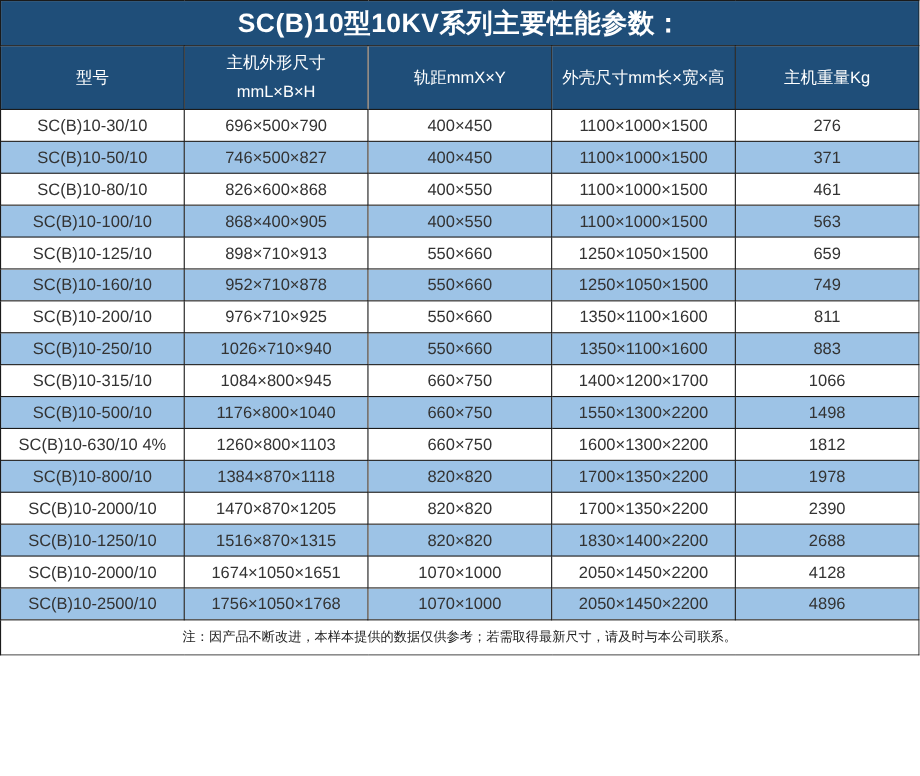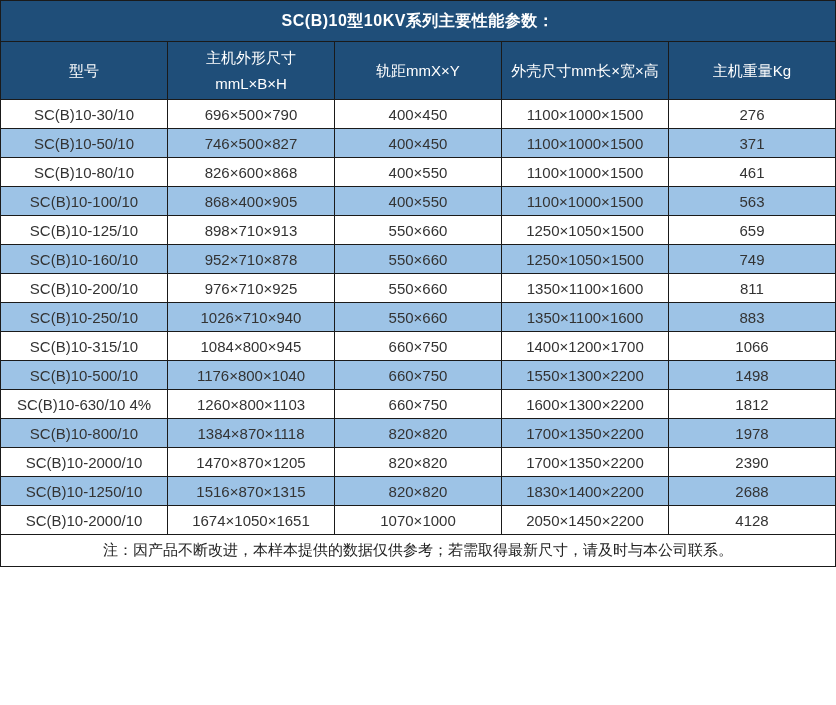--- a/index.html
+++ b/index.html
@@ -22,21 +22,21 @@
   .spec-table td, .spec-table th {
     border: 1px solid var(--border-color);
     text-align: center;
     vertical-align: middle;
     overflow: hidden;
   }
   .title-cell {
     height: 41px;
     background: var(--header-bg);
     color: var(--header-text);
-    font-size: 16px;
+    font-size: 24px;
     font-weight: bold;
     border-bottom: 3px solid #0d0d0d;
     letter-spacing: 0.5px;
   }
   .head-cell {
     height: 58px;
     background: var(--header-bg);
     color: var(--header-text);
     font-size: 15px;
     font-weight: normal;
@@ -47,21 +47,21 @@
     height: 29px;
     font-size: 15px;
     color: var(--text-color);
     background: #ffffff;
   }
   .data-row:nth-child(even) td {
     background: var(--stripe-bg);
   }
   .note-cell {
     height: 32px;
-    font-size: 15px;
+    font-size: 12px;
     color: #222222;
     background: #ffffff;
   }
 </style>
 </head>
 <body>
 
 <table class="spec-table">
   <colgroup>
     <col style="width:20%">
@@ -182,19 +182,26 @@
         <td>1830×1400×2200</td>
         <td>2688</td>
       </tr>
       <tr class="data-row">
         <td>SC(B)10-2000/10</td>
         <td>1674×1050×1651</td>
         <td>1070×1000</td>
         <td>2050×1450×2200</td>
         <td>4128</td>
       </tr>
+      <tr class="data-row">
+        <td>SC(B)10-2500/10</td>
+        <td>1756×1050×1768</td>
+        <td>1070×1000</td>
+        <td>2050×1450×2200</td>
+        <td>4896</td>
+      </tr>
     </tbody>
   <tfoot>
     <tr>
       <td class="note-cell" colspan="5">注：因产品不断改进，本样本提供的数据仅供参考；若需取得最新尺寸，请及时与本公司联系。</td>
     </tr>
   </tfoot>
 </table>
 
 </body></html>

